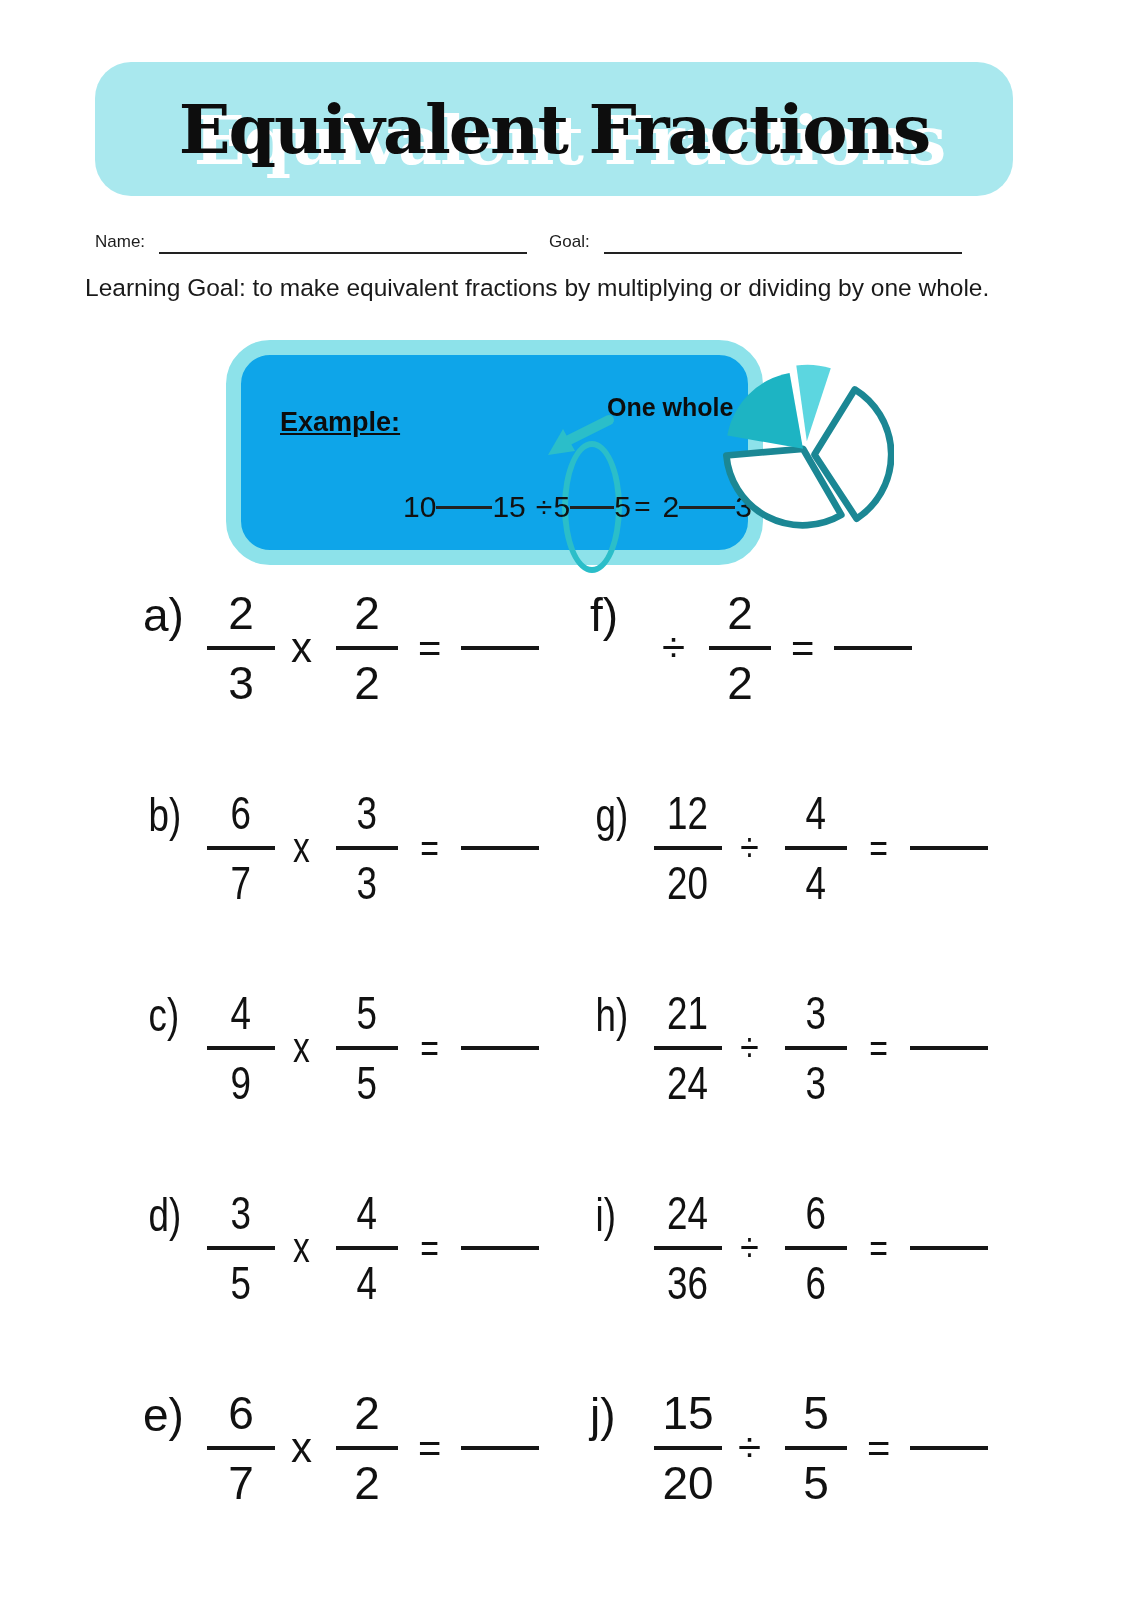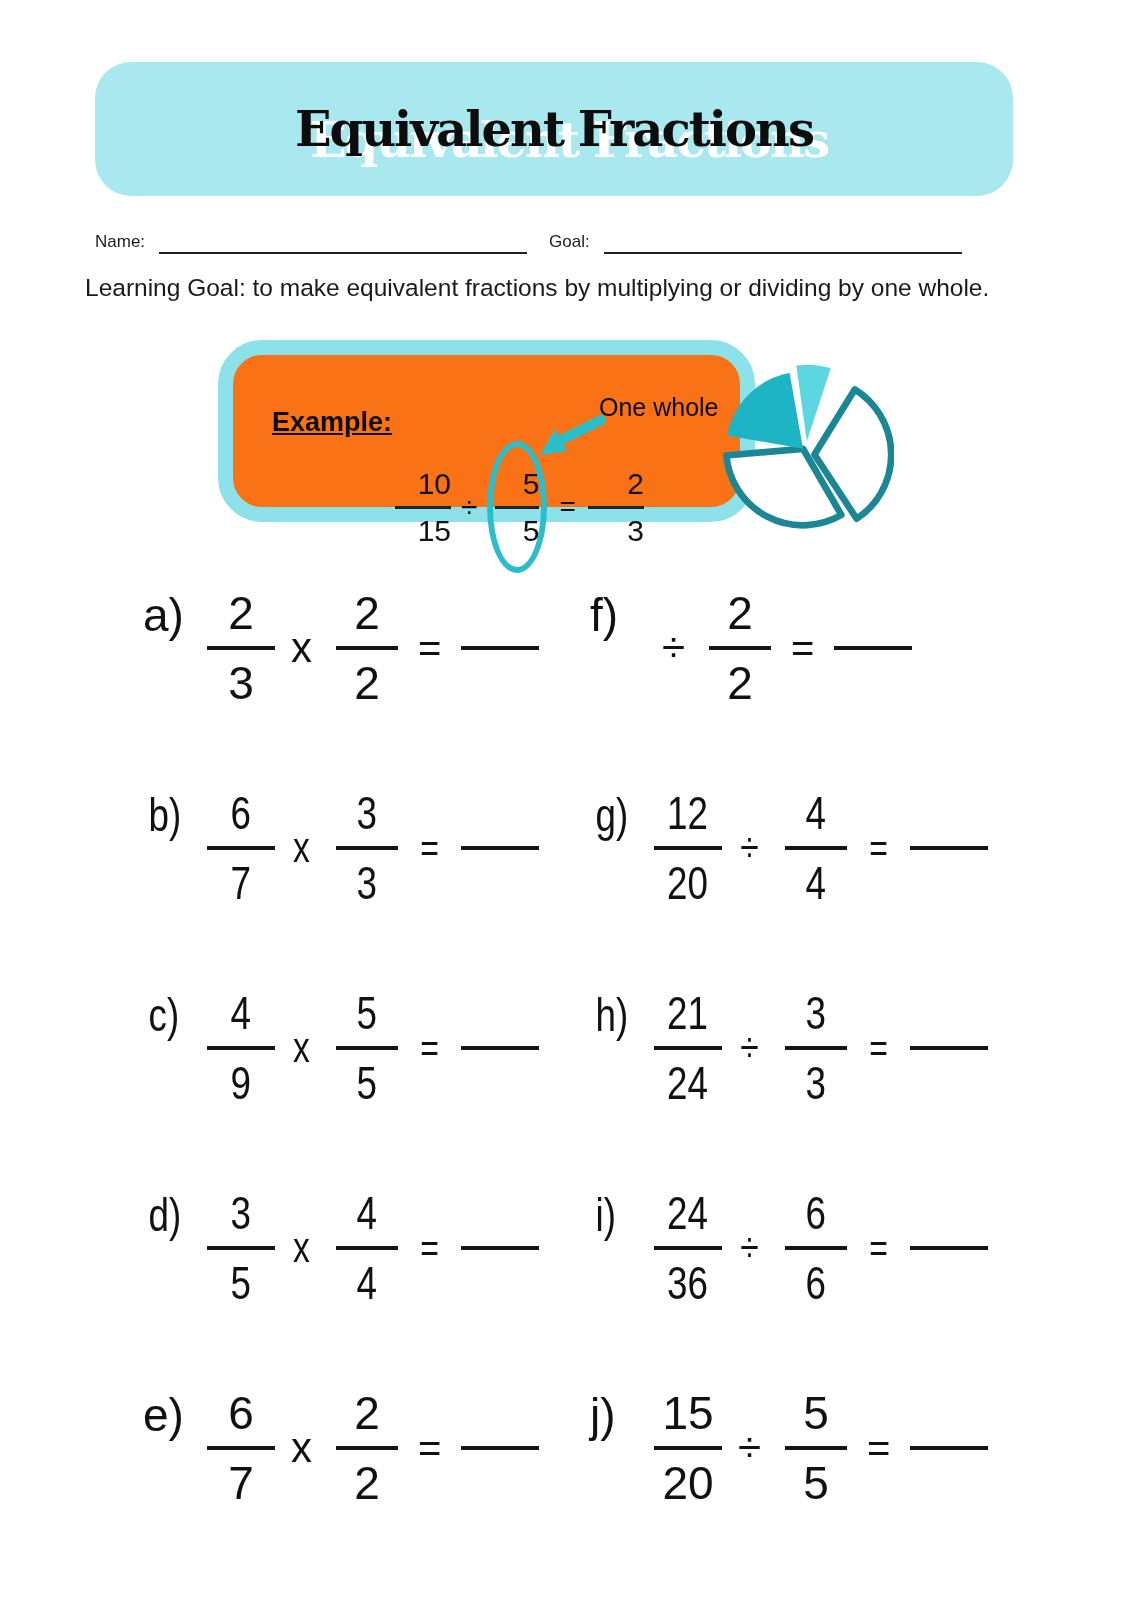--- a/index.html
+++ b/index.html
@@ -21,64 +21,64 @@
     overflow:hidden;
   }
   
   .banner{
     position:absolute;left:95px;top:62px;width:918px;height:134px;
     background:var(--header-bg);border-radius:36px;
     display:flex;align-items:center;justify-content:center;
   }
   .banner h1{
     font-family:"DejaVu Serif", serif;
-    font-weight:800;font-size:48px;letter-spacing:-2px;
+    font-weight:800;font-size:68px;letter-spacing:-2px;
     color:#0d0d0d;white-space:nowrap;
     text-shadow:15px 11px 0 #ffffff;
   }
   
   .meta{
     position:absolute;left:95px;top:220px;width:918px;height:34px;
     display:flex;align-items:flex-end;font-size:17px;color:#1c1c1c;
   }
   .meta .lbl{margin-right:14px;padding-bottom:2px;}
   .fill-line{border-bottom:2px solid #222;height:30px;}
   .line-name{width:368px;margin-right:22px;}
   .line-class{width:358px;}
   
   .goal{
     position:absolute;left:85px;top:270px;width:940px;
     font-size:24.5px;line-height:1.45;color:#1a1a1a;
   }
   
   .example-wrap{position:absolute;left:218px;top:340px;width:680px;height:230px;}
   .example-box{
-    position:absolute;left:0;top:0;width:537px;height:182px;
-    border:15px solid var(--box-border);border-radius:44px;background:#f97316;
+    position:absolute;left:8px;top:0;width:537px;height:225px;
+    border:15px solid var(--box-border);border-radius:44px;background:#0ea5e9;
   }
   .example-heading{
     position:absolute;left:39px;top:52px;
     font-size:27px;font-weight:bold;text-decoration:underline;color:#0d0d0d;
   }
   .eq-row{
     position:absolute;left:162px;top:86px;
     display:flex;align-items:center;
   }
-  .efrac{display:inline-flex;flex-direction:column;align-items:flex-end;font-size:30px;line-height:1.05;}
+  .efrac{display:inline-flex;flex-direction:row;align-items:center;font-size:30px;line-height:1.05;}
   .efrac .ebar{display:block;width:56px;height:3px;background:#222;margin:6px 0;}
   .efrac.small .ebar{width:44px;}
   .eop{font-size:30px;margin:0 10px;}
   .eeq{font-size:28px;margin:0 12px;}
   .ellipse{
     width:60px;height:132px;border:6px solid var(--accent);border-radius:50%;
     display:flex;align-items:center;justify-content:center;flex:0 0 auto;
   }
   .annotation{
     position:absolute;left:366px;top:38px;
-    font-size:25px;font-weight:normal;color:#0d0d0d;white-space:nowrap;
+    font-size:25px;font-weight:bold;color:#0d0d0d;white-space:nowrap;
   }
   .arrow-svg{position:absolute;left:300px;top:58px;}
   .pie-svg{position:absolute;left:494px;top:10px;}
   
   .problems{
     position:absolute;left:143px;top:548px;right:60px;
     display:grid;grid-template-columns:447px 1fr;
   }
   .pcol{display:block;}
   .problem{height:200px;display:flex;align-items:center;}

